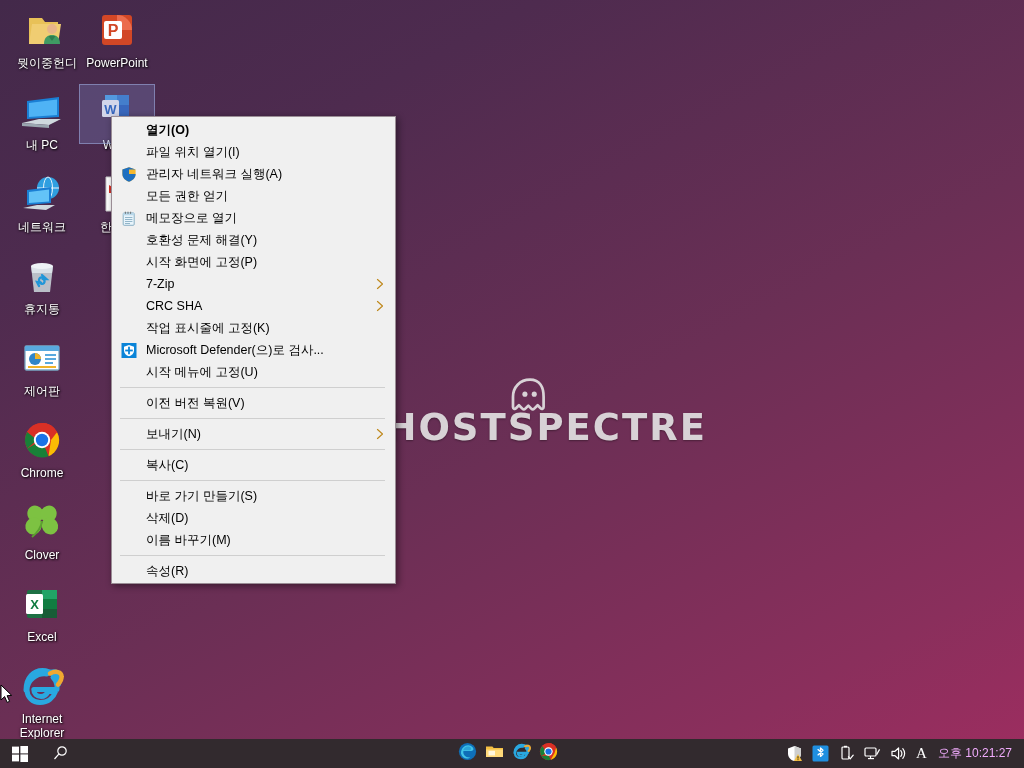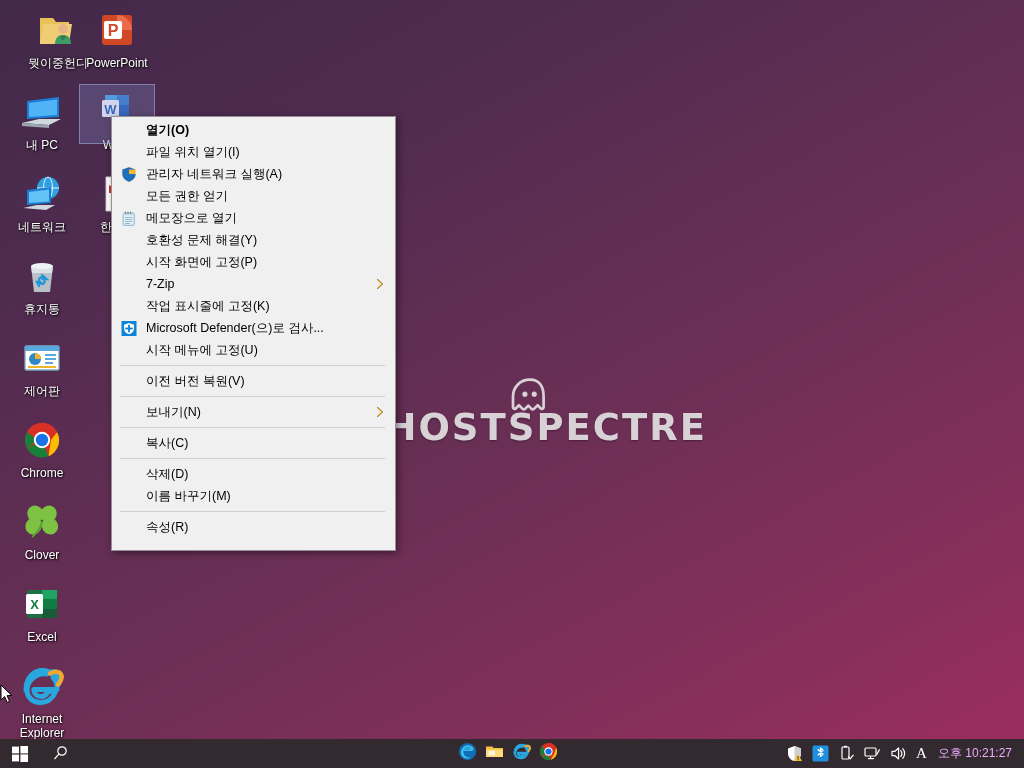--- a/index.html
+++ b/index.html
@@ -61,21 +61,21 @@
   }
 
   
   #ctxmenu {
     position: absolute;
     left: 111px; top: 116px;
     width: 285px;
     background: #f0f0f0;
     border: 1px solid #9a8d95;
     box-shadow: 2px 2px 7px rgba(0,0,0,.45);
-    padding: 2px 0 12px 0;
+    padding: 2px 0 1px 0;
     font-size: 12.5px;
     color: #000;
     z-index: 50;
   }
   .mi {
     position: relative;
     height: 22px;
     display: flex; align-items: center;
     padding-left: 34px; padding-right: 22px;
     white-space: nowrap;
@@ -129,21 +129,21 @@
     <svg class="ghost" viewBox="0 0 60 40">
       <path d="M30 2 C18 2 10 11 10 22 L10 34 C10 36 12 37 13.5 35.5 L17 32 L21 36 C22 37 23.5 37 24.5 36 L28 32.5
                L31.5 36 C32.5 37 34 37 35 36 L39 32 L42.5 35.5 C44 37 46 36 46 34 L46 22 C46 11 42 2 30 2 Z" fill="none" stroke="#d8d2d6" stroke-width="3.2" stroke-linejoin="round"></path>
       <circle cx="24" cy="19" r="3" fill="#d8d2d6"></circle>
       <circle cx="35" cy="19" r="3" fill="#d8d2d6"></circle>
     </svg>
     <div class="wm-text">GHOSTSPECTRE</div>
   </div>
 
   <div id="icon-layer">
-      <div class="icon" style="left: 20px; top: 6px; justify-content: flex-end;">
+      <div class="icon" style="left: 9px; top: 6px; justify-content: flex-end;">
         <div class="glyph">
           <svg width="46" height="46" viewBox="0 0 46 46">
             <path d="M5 11 L18 11 L21 15 L34 15 L34 37 L5 37 Z" fill="#e8c158"></path>
             <path d="M8 17 L37 17 L34 37 L5 37 Z" fill="#f0cd72"></path>
             <circle cx="28" cy="22" r="5" fill="#e8b58a"></circle>
             <path d="M20 37 C20 30 24 28 28 28 C32 28 36 30 36 37 Z" fill="#3f9a63"></path>
             <path d="M24.5 29 L28 34 L31.5 29" fill="#2f7d4e"></path>
           </svg>
         </div>
         <div class="label">뭣이중헌디</div>
@@ -335,20 +335,26 @@
       <div class="mi">
         <span>시작 화면에 고정(P)</span>
       </div>
       <div class="mi">
         <span>7-Zip</span>
         <svg class="arrow" viewBox="0 0 9 11">
           <path d="M1.5 1 L6.5 5.5 L1.5 10" fill="none" stroke="#c08a20" stroke-width="1.2" stroke-linecap="round" stroke-linejoin="round"></path>
         </svg>
       </div>
       <div class="mi">
+        <span>CRC SHA</span>
+        <svg class="arrow" viewBox="0 0 9 11">
+          <path d="M1.5 1 L6.5 5.5 L1.5 10" fill="none" stroke="#c08a20" stroke-width="1.2" stroke-linecap="round" stroke-linejoin="round"></path>
+        </svg>
+      </div>
+      <div class="mi">
         <span>작업 표시줄에 고정(K)</span>
       </div>
       <div class="mi">
         <span class="mi-icon">
           <svg width="16" height="16" viewBox="0 0 16 16">
             <rect x="0.5" y="0.5" width="15" height="15" fill="#0a84d8"></rect>
             <path d="M8 2.4 L13 4.2 L13 8 C13 11 10.8 13.2 8 13.8 C5.2 13.2 3 11 3 8 L3 4.2 Z" fill="#ffffff"></path>
             <rect x="7.1" y="4.2" width="1.8" height="7.6" fill="#0a84d8"></rect>
             <rect x="4.2" y="7.1" width="7.6" height="1.8" fill="#0a84d8"></rect>
           </svg>
@@ -367,20 +373,23 @@
         <span>보내기(N)</span>
         <svg class="arrow" viewBox="0 0 9 11">
           <path d="M1.5 1 L6.5 5.5 L1.5 10" fill="none" stroke="#c08a20" stroke-width="1.2" stroke-linecap="round" stroke-linejoin="round"></path>
         </svg>
       </div>
       <div class="sep"></div>
       <div class="mi">
         <span>복사(C)</span>
       </div>
       <div class="sep"></div>
+      <div class="mi">
+        <span>바로 가기 만들기(S)</span>
+      </div>
       <div class="mi">
         <span>삭제(D)</span>
       </div>
       <div class="mi">
         <span>이름 바꾸기(M)</span>
       </div>
       <div class="sep"></div>
       <div class="mi">
         <span>속성(R)</span>
       </div>

